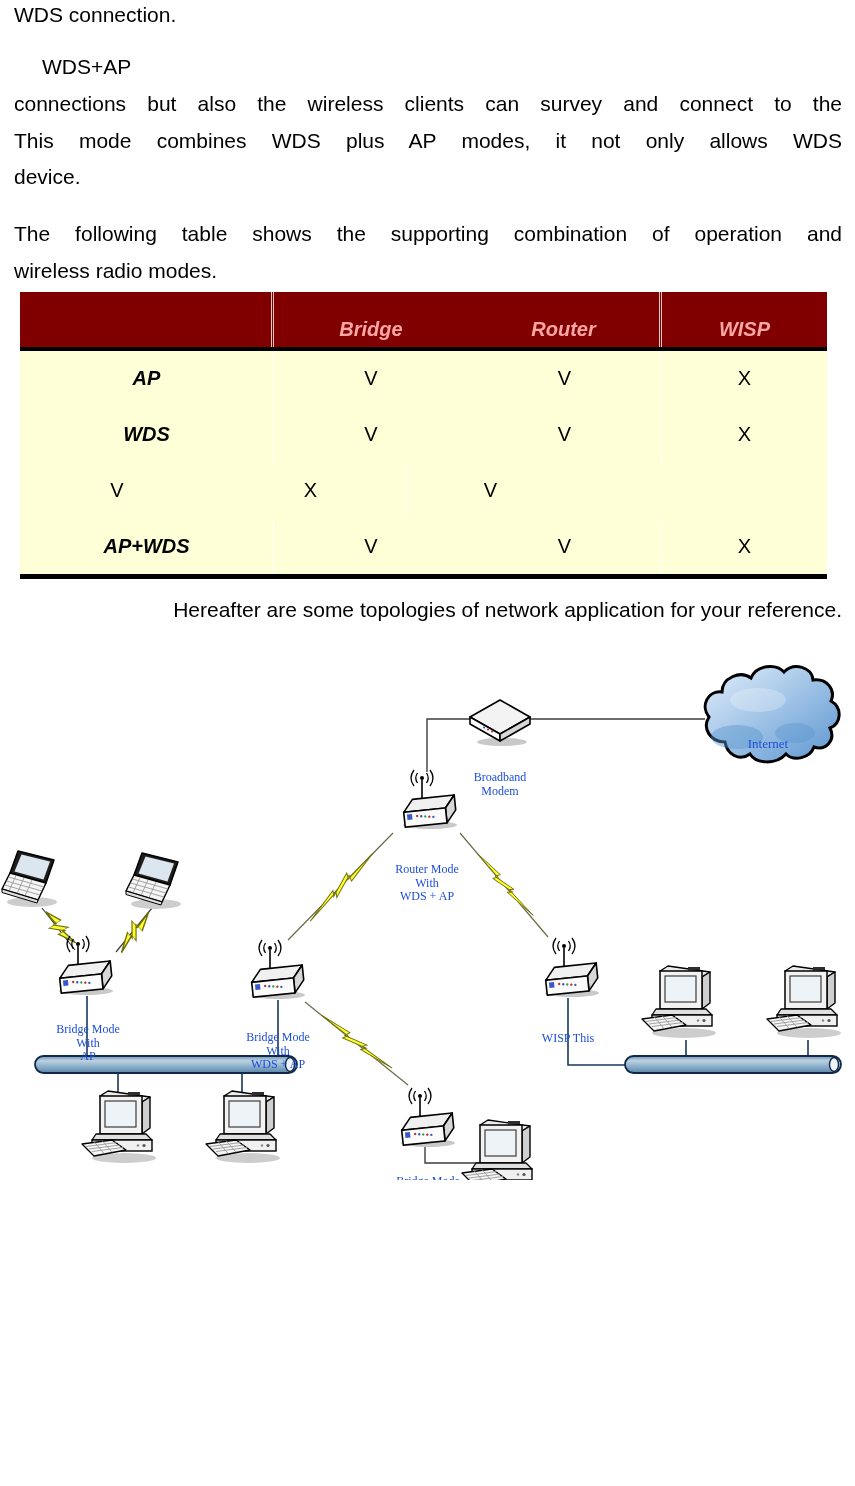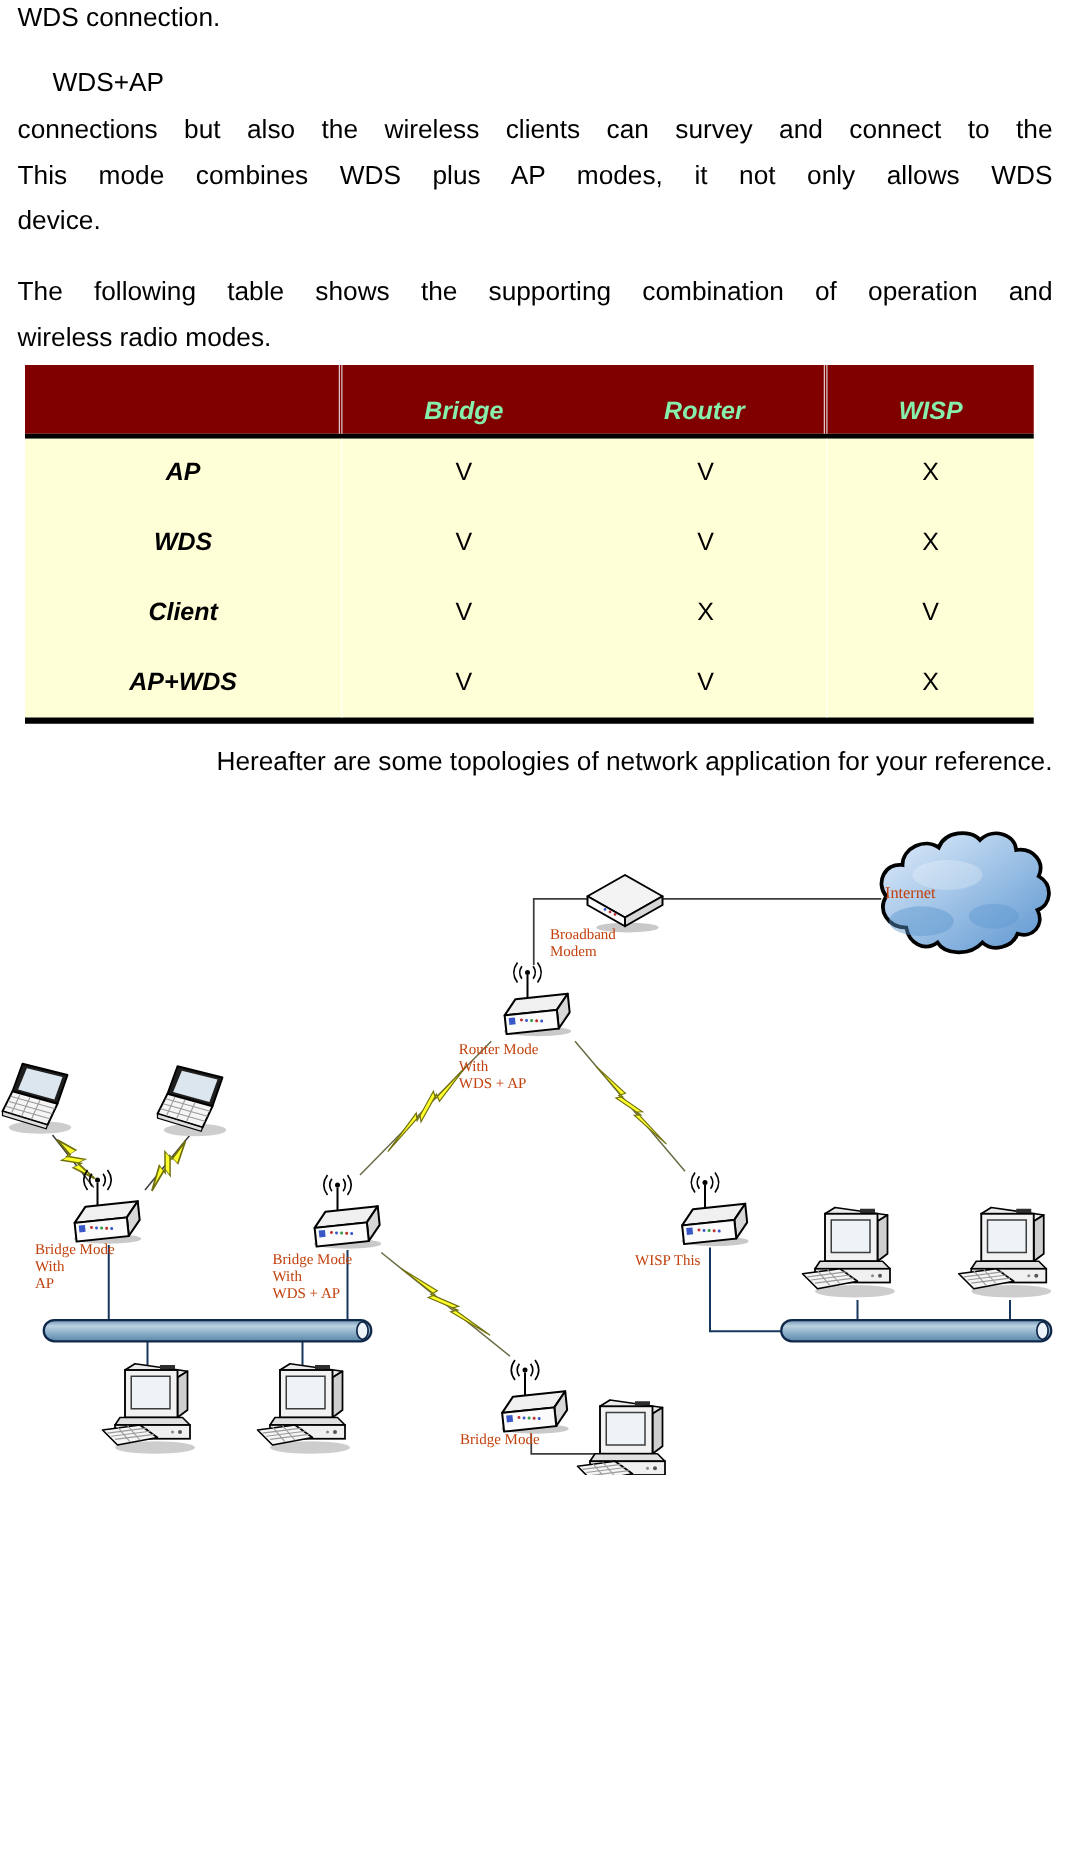--- a/index.html
+++ b/index.html
@@ -10,36 +10,36 @@
   .txt{position:absolute;left:14px;width:828px;font-size:21px;line-height:27px;}
   .para{position:absolute;left:14px;width:828px;}
   .pline{font-size:21px;line-height:36.5px;white-space:normal;}
   .just{text-align:justify;text-align-last:justify;}
   .bold{font-weight:normal;margin-left:28px;}
 
   
   .modetable{position:absolute;left:20px;top:292px;width:807px;height:287px;}
   .thead{display:flex;height:55px;background:#800000;}
   .thead .c{box-sizing:border-box;display:flex;align-items:flex-end;justify-content:center;
-            padding-bottom:6px;color:#86efac;font-style:italic;font-weight:bold;font-size:20px;}
+            padding-bottom:6px;color:#fca5a5;font-style:italic;font-weight:bold;font-size:20px;}
   .c0{width:254px;} .c1{width:194px;} .c2{width:194px;text-align:center;} .c3{width:165px;}
   .hdiv{border-right:3px double #dcc6c6;}
   .tsep{height:4px;background:#000;}
   .tbody{display:flex;flex-direction:column;height:223px;background:#FFFFD7;}
   .trow{flex:1;display:flex;}
   .trow .c{box-sizing:border-box;display:flex;align-items:center;justify-content:center;font-size:20px;}
   .bdiv{border-right:1px solid rgba(255,255,255,0.8);}
   .rowlabel{font-weight:bold;font-style:italic;font-size:20px;}
   .tbot{height:5px;background:#000;}
 
   
   .diagram{position:absolute;left:0;top:655px;width:855px;height:570px;}
   .diagram svg{position:absolute;left:0;top:0;}
-  .dlabel{position:absolute;width:120px;color:#c2410c;
-          font-family:"Liberation Serif",serif;font-size:12px;line-height:13.5px;}
+  .dlabel{position:absolute;width:120px;text-align:center;color:#1d4ed8;
+          font-family:"Liberation Serif",serif;font-size:12px;line-height:13.5px;margin-top:30px;}
   .dlabel.big{font-size:13px;}
 
   .pagenum{position:absolute;right:2px;top:1454px;width:40px;text-align:right;
            font-family:"Liberation Serif",serif;font-size:23px;}
 </style>
 </head>
 <body>
 
 <div class="page">
 
@@ -73,21 +73,20 @@
         <div class="c c2 bdiv">V</div>
         <div class="c c3">X</div>
       </div>
       <div class="trow">
         <div class="c c0 bdiv rowlabel">WDS</div>
         <div class="c c1">V</div>
         <div class="c c2 bdiv">V</div>
         <div class="c c3">X</div>
       </div>
       <div class="trow">
-        <div class="c c0 bdiv rowlabel">Client</div>
         <div class="c c1">V</div>
         <div class="c c2 bdiv">X</div>
         <div class="c c3">V</div>
       </div>
       <div class="trow">
         <div class="c c0 bdiv rowlabel">AP+WDS</div>
         <div class="c c1">V</div>
         <div class="c c2 bdiv">V</div>
         <div class="c c3">X</div>
       </div>

